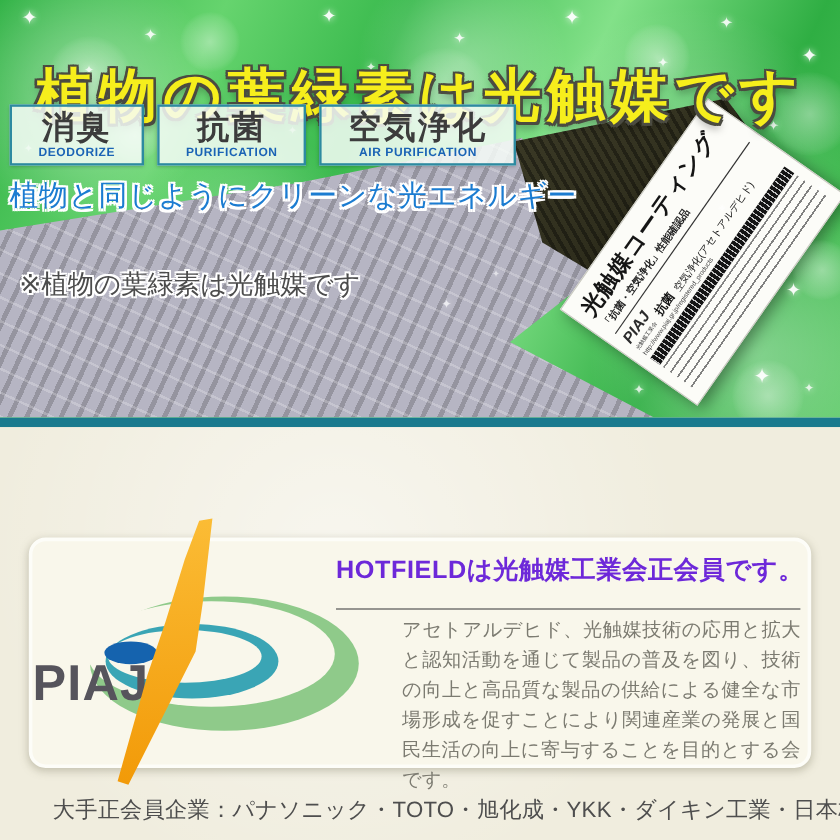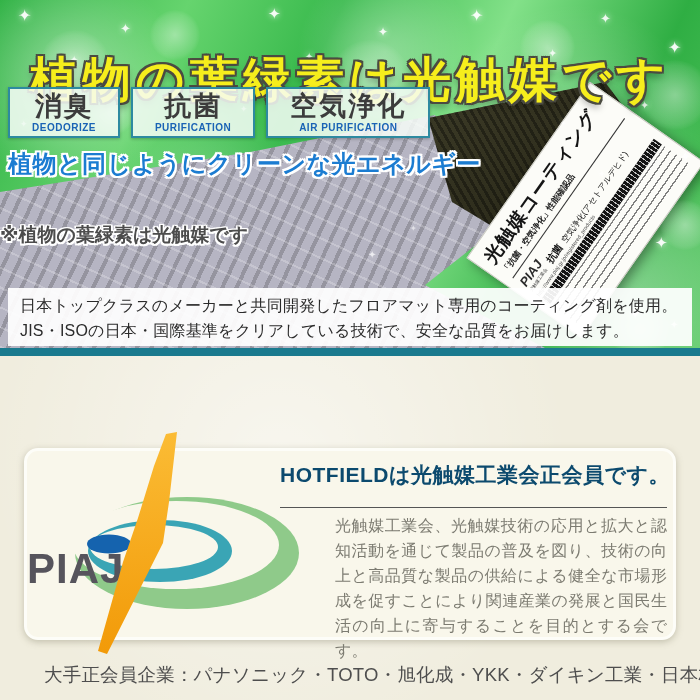--- a/index.html
+++ b/index.html
@@ -55,43 +55,43 @@
     color:#f6ee1c;letter-spacing:5px;white-space:nowrap;
     text-shadow:-2px -2px 0 #4b4b41,2px -2px 0 #4b4b41,-2px 2px 0 #4b4b41,2px 2px 0 #4b4b41,
                 -2px 0 0 #4b4b41,2px 0 0 #4b4b41,0 -2px 0 #4b4b41,0 2px 0 #4b4b41,0 5px 7px rgba(0,0,0,.35);}
 
   .badges{position:absolute;left:8px;top:87px;display:flex;gap:11px;}
   .badge{background:rgba(247,253,248,.85);border:2px solid #2d8aa0;padding:2px 22px 3px;
          text-align:center;box-shadow:0 1px 3px rgba(0,0,0,.25);}
   .badge-jp{font-size:27px;font-weight:bold;color:#3c3c3c;letter-spacing:2px;line-height:1.15;white-space:nowrap;}
   .badge-en{font-size:10px;font-weight:bold;color:#1a63b5;letter-spacing:.5px;line-height:1.1;white-space:nowrap;}
 
-  .lead{position:absolute;left:8px;top:148px;font-size:24px;font-weight:bold;color:#1b7cd1;
+  .lead{position:absolute;left:8px;top:148px;font-size:24px;font-weight:normal;color:#1b7cd1;
     line-height:31px;white-space:nowrap;letter-spacing:.5px;
     text-shadow:-2px -2px 0 #fff,2px -2px 0 #fff,-2px 2px 0 #fff,2px 2px 0 #fff,
                 -2px 0 0 #fff,2px 0 0 #fff,0 -2px 0 #fff,0 2px 0 #fff;}
-  .note{position:absolute;left:0;top:222px;font-size:19px;font-weight:bold;color:#4c4c4c;
+  .note{position:absolute;left:16px;top:222px;font-size:22px;font-weight:normal;color:#4c4c4c;
     white-space:nowrap;
     text-shadow:-1.5px -1.5px 0 #fff,1.5px -1.5px 0 #fff,-1.5px 1.5px 0 #fff,1.5px 1.5px 0 #fff,
                 -1.5px 0 0 #fff,1.5px 0 0 #fff,0 -1.5px 0 #fff,0 1.5px 0 #fff;}
 
   .info-box{position:absolute;left:8px;top:288px;width:684px;height:58px;box-sizing:border-box;
     background:rgba(255,255,255,.93);padding:5px 12px;}
   .info-box p{margin:0;font-size:16px;color:#2b2b2b;line-height:25px;white-space:nowrap;letter-spacing:.2px;}
 
   
   .divider{position:absolute;left:0;top:348px;width:700px;height:8px;background:#1a7a8e;}
   .lower{position:absolute;left:0;top:356px;width:700px;height:344px;
     background:radial-gradient(circle at 40% 30%, rgba(255,255,255,.5), transparent 60%),#f0edde;}
 
   .member-box{position:absolute;left:24px;top:448px;width:652px;height:192px;box-sizing:border-box;
     background:#f9f7eb;border:3px solid #fdfdf8;border-radius:14px;
     box-shadow:0 2px 7px rgba(110,105,80,.35);}
   .member-header{position:absolute;left:253px;top:10px;font-size:21px;font-weight:bold;
-    color:#0c4a6e;white-space:nowrap;letter-spacing:.5px;}
+    color:#6d28d9;white-space:nowrap;letter-spacing:.5px;}
   .member-underline{position:absolute;left:253px;top:56px;width:387px;height:1px;background:#555;}
   .member-body{position:absolute;left:308px;top:62px;width:332px;margin:0;
     font-size:16px;line-height:25px;color:#7c7b71;word-break:break-all;text-align:justify;}
 
   .logo-svg{position:absolute;left:0;top:430px;pointer-events:none;}
   .piaj-text{position:absolute;left:27px;top:548px;font-size:42px;font-weight:bold;
     color:#56545c;letter-spacing:1px;line-height:1;}
   .bolt-svg{position:absolute;left:90px;top:420px;z-index:6;pointer-events:none;}
 
   .footer-line{position:absolute;left:44px;top:662px;font-size:18.5px;color:#4e4e4e;
@@ -174,37 +174,33 @@
         <div class="badge-jp">空気浄化</div>
         <div class="badge-en">AIR PURIFICATION</div>
       </div>
     </div>
 
     <div class="lead">
       <div>植物と同じようにクリーンな光エネルギー</div>
     </div>
     <div class="note">※植物の葉緑素は光触媒です</div>
 
-    <div class="info-box">
-      <p>日本トップクラスのメーカーと共同開発したフロアマット専用のコーティング剤を使用。</p>
-      <p>JIS・ISOの日本・国際基準をクリアしている技術で、安全な品質をお届けします。</p>
-    </div>
   </div>
 
   <div class="divider"></div>
 
   <div class="lower">
     
     
   </div>
 
   <div class="member-box">
     <div class="member-header">HOTFIELDは光触媒工業会正会員です。</div>
     <div class="member-underline"></div>
-    <p class="member-body">光触媒工業会、光触媒技術の応用と拡大と認知活動を通じて製品の普及を図り、技術の向上と高品質な製品の供給による健全な市場形成を促すことにより関連産業の発展と国民生活の向上に寄与することを目的とする会です。</p>
+    <p class="member-body">アセトアルデヒド、光触媒技術の応用と拡大と認知活動を通じて製品の普及を図り、技術の向上と高品質な製品の供給による健全な市場形成を促すことにより関連産業の発展と国民生活の向上に寄与することを目的とする会です。</p>
   </div>
 
   <svg class="logo-svg" width="360" height="240" viewBox="0 430 360 240">
     <ellipse cx="187" cy="553" rx="112" ry="56" fill="#8fca8a"></ellipse>
     <ellipse cx="176" cy="545" rx="103" ry="44" fill="#f9f7eb"></ellipse>
     <ellipse cx="160" cy="551" rx="72" ry="31" fill="#3aa5b5"></ellipse>
     <ellipse cx="154" cy="547" rx="64" ry="22" fill="#f9f7eb"></ellipse>
     <ellipse cx="109" cy="544" rx="22" ry="9.5" fill="#1563ae"></ellipse>
   </svg>
   <div class="piaj-text">PIAJ</div>

